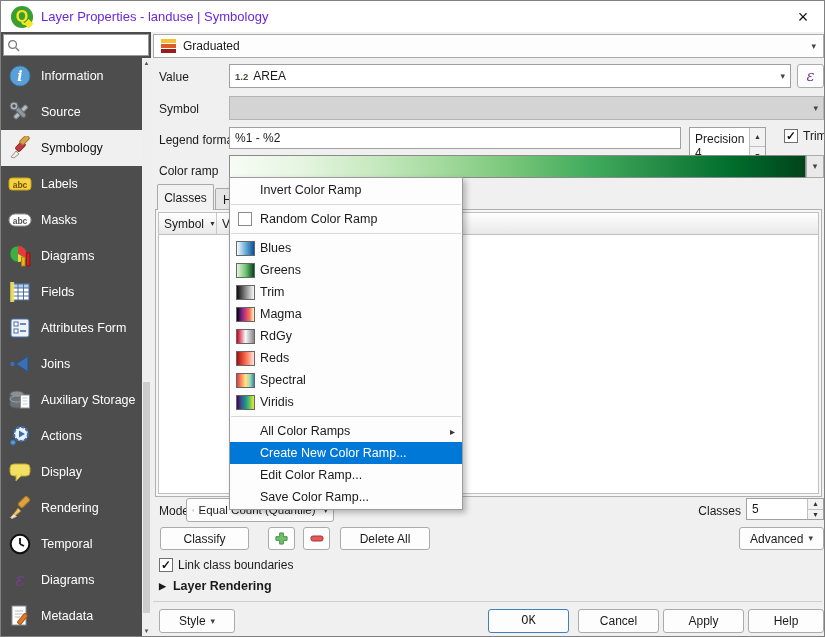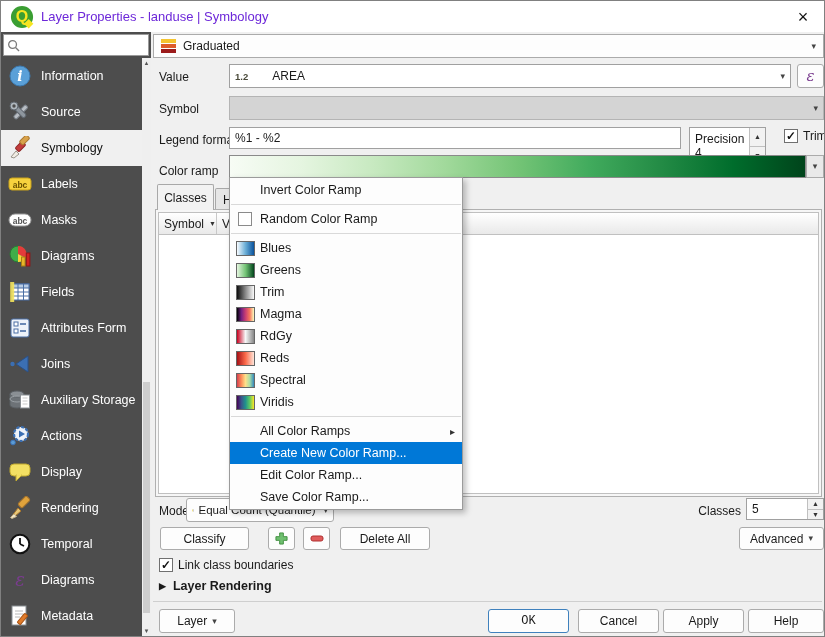--- a/index.html
+++ b/index.html
@@ -313,21 +313,21 @@
       <span class="grad-icon">
         <i style="background:#f4c430;"></i>
           <i style="background:#dd5b2a;"></i>
           <i style="background:#9b1b1b;"></i>
       </span>
       <span>Graduated</span>
       <span class="combo-arrow">▾</span>
     </div>
 
     <span class="lbl" style="left:8px; top:38px;">Value</span>
-    <div class="field" style="left:78px; top:32px; width:562px; height:24px;gap:19px;">
+    <div class="field" style="left:78px; top:32px; width:562px; height:24px;">
       <span class="type-badge">1.2</span>
       <span>AREA</span>
       <span class="combo-arrow">▾</span>
     </div>
     <div class="eps-btn" style="left:646px; top:32px; width:27px; height:24px;">ε</div>
 
     <span class="lbl" style="left:8px; top:70px;">Symbol</span>
     <div class="field" style="left:78px; top:64px; width:595px; height:24px; background:#d4d4d4; border-color:#b4b4b4;">
       <span class="combo-arrow">▾</span>
     </div>
@@ -431,21 +431,21 @@
     </div>
 
     <div class="expander" style="left:8px; top:547px;">
       <span class="tri">▶</span>
       <span>Layer Rendering</span>
     </div>
 
     <div class="footer-sep"></div>
 
     <div class="btn" style="left:8px; top:577px; width:76px; height:24px;">
-      <span>Layer</span>
+      <span>Style</span>
       <span class="arrow">▾</span>
     </div>
     <div class="btn" style="left:337px; top:577px; width:81px; height:24px; border-color:#3f81bd;font-family:Liberation Mono, monospace;">
       <span>OK</span>
     </div>
     <div class="btn" style="left:427px; top:577px; width:81px; height:24px;">
       <span>Cancel</span>
     </div>
     <div class="btn" style="left:512px; top:577px; width:81px; height:24px;">
       <span>Apply</span>

